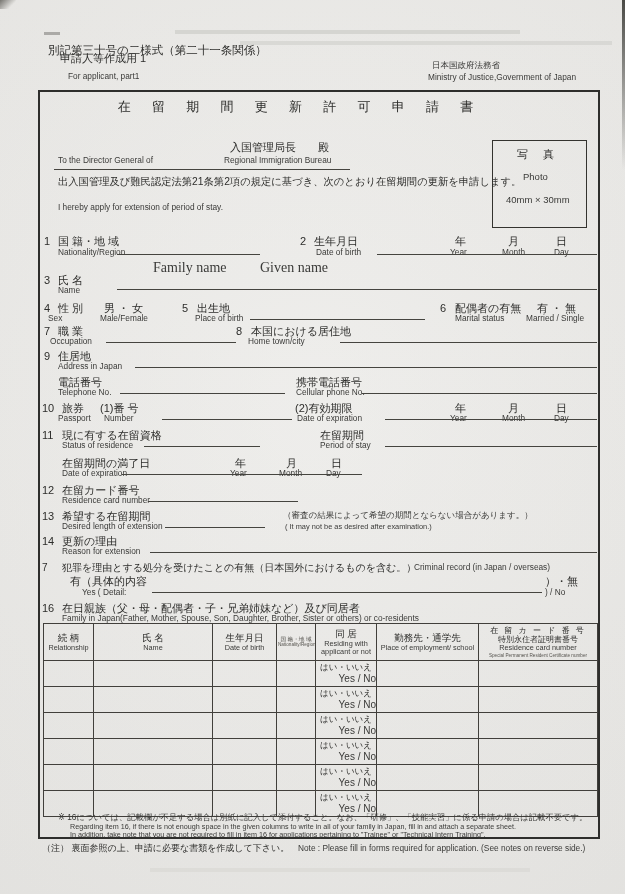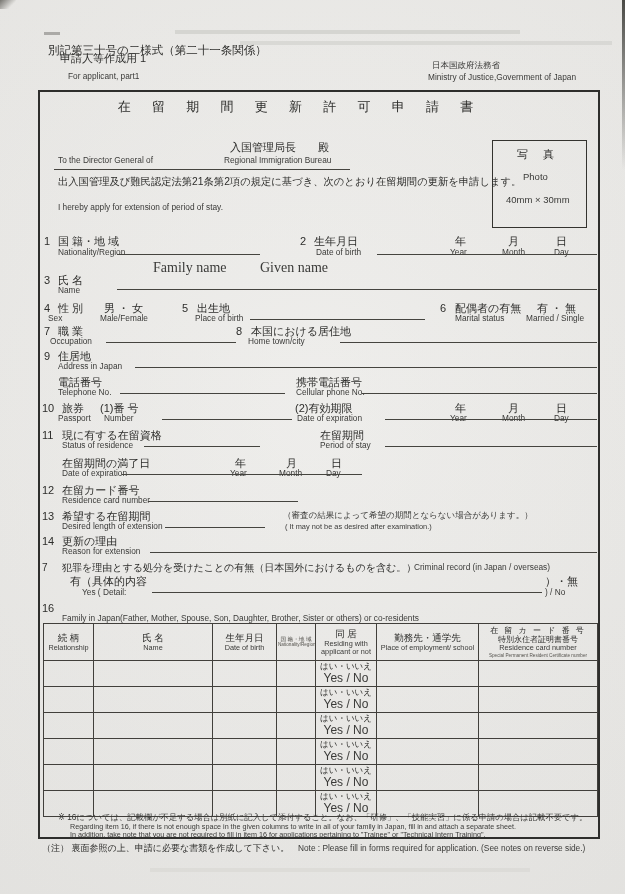--- a/index.html
+++ b/index.html
@@ -39,21 +39,21 @@
     text-align:center;overflow:hidden;}
   table.fam td{border-top:1px dashed #55534e;}
   table.fam tr.r1 td{border-top:1px solid #413f3b;}
   table.fam th{height:36px;font-weight:normal;}
   table.fam td{height:25px;}
   .thjp{font-size:9.5px;line-height:1.2;}
   .then{font-size:7.3px;color:#3a3a38;line-height:1.1;}
   .tiny{font-size:5.6px;color:#474540;line-height:1.1;}
   .microl{font-size:4.9px;color:#55534e;line-height:1.1;white-space:nowrap;transform:scale(.95);}
   .yn1{font-size:8.5px;line-height:1.2;}
-  .yn2{font-size:12px;color:#3a3a38;line-height:1.2;}
+  .yn2{font-size:10px;color:#3a3a38;line-height:1.2;text-align:right;}
   .artifact{position:absolute;filter:blur(0.7px);}
   .ls9{letter-spacing:9px;}
   .ls6{letter-spacing:6px;}
   .ls2{letter-spacing:2px;}
   .ctr{text-align:center;}
 </style>
 </head>
 <body>
 
 <div class="page-bg"></div>
@@ -199,20 +199,21 @@
   <div class="t f10" style="left:2px;top:470px;">7</div>
   <div class="t f10" style="left:22px;top:470px;">犯罪を理由とする処分を受けたことの有無（日本国外におけるものを含む。）</div>
   <div class="t f83" style="left:374px;top:471px;">Criminal record (in Japan / overseas)</div>
   <div class="t f11" style="left:30px;top:483px;">有（具体的内容</div>
   <div class="t f11" style="left:505px;top:483px;">）・無</div>
   <div class="t f83" style="left:42px;top:496px;">Yes ( Detail:</div>
   <div class="t f83" style="left:505px;top:496px;">) / No</div>
   <div class="ln" style="left:112px;top:500px;width:390px;"></div>
 
   <div class="t f11" style="left:2px;top:510px;">16</div>
+  <div class="t f11" style="left:22px;top:510px;">在日親族（父・母・配偶者・子・兄弟姉妹など）及び同居者</div>
   <div class="t f83" style="left:22px;top:522px;">Family in Japan(Father, Mother, Spouse, Son, Daughter, Brother, Sister or others) or co-residents</div>
 
   <table class="fam">
     <colgroup>
       <col style="width:50px">
         <col style="width:119px">
         <col style="width:64px">
       <col style="width:39px">
         <col style="width:61px">
         <col style="width:102px">

